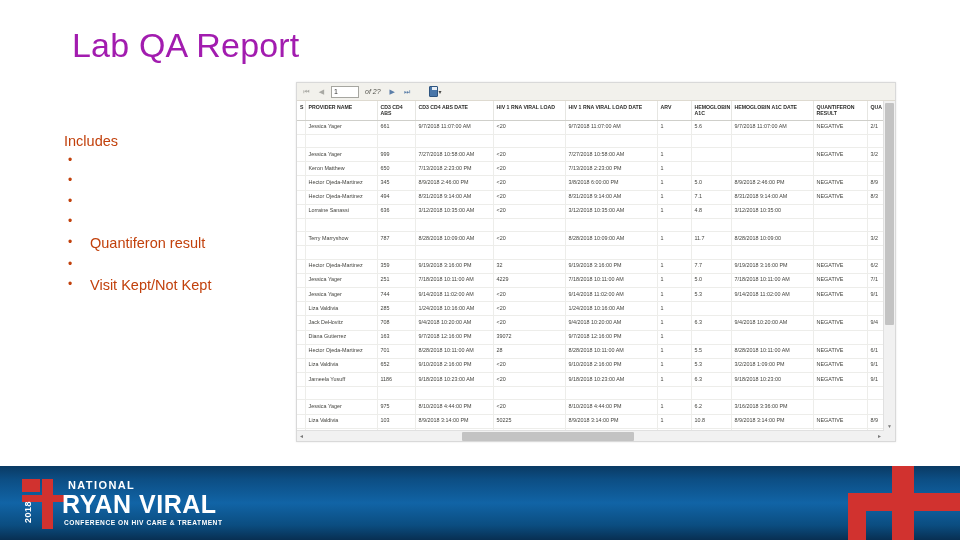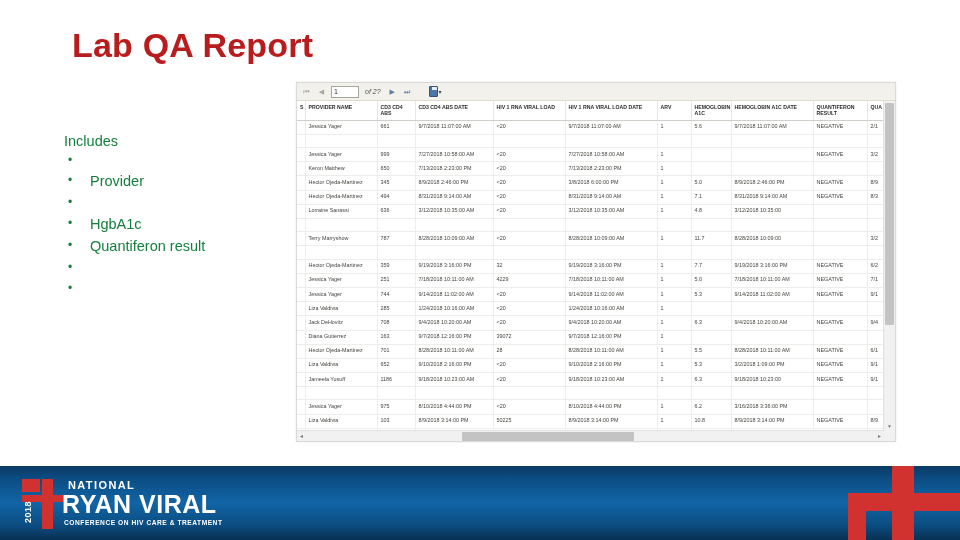--- a/index.html
+++ b/index.html
@@ -4,27 +4,27 @@
 <style>
   html,body{margin:0;padding:0;}
   body{
     width:960px;height:540px;overflow:hidden;background:#ffffff;
     font-family:"Liberation Sans", sans-serif;
     position:relative;
   }
   
   #slide-title{
     position:absolute;left:72px;top:26px;
-    font-size:34px;font-weight:bold;color:#b91c1c;
+    font-size:34px;font-weight:normal;color:#a21caf;
     letter-spacing:.2px;white-space:nowrap;
   }
   
   #bullet-block{
     position:absolute;left:62px;top:134px;width:250px;
-    color:#15803d;font-size:14.5px;line-height:1.0;
+    color:#c2410c;font-size:14.5px;line-height:1.0;
   }
   #bullet-block .includes-line{font-size:14.5px;margin:0 0 4px 2px;}
   #bullet-block ul{list-style:none;margin:0;padding:0;}
   #bullet-block li{
     display:flex;align-items:flex-start;margin:0 0 5.5px 0;font-size:14.5px;
   }
   #bullet-block li .bu{width:22px;flex:0 0 22px;text-align:left;padding-left:6px;font-size:12px;line-height:1.25;}
   #bullet-block li .bt{flex:1 1 auto;line-height:1.15;}
 
   
@@ -134,38 +134,37 @@
 <div id="slide-title">Lab QA Report</div>
 
 <div id="bullet-block">
   <div class="includes-line">Includes</div>
   <ul id="bullet-list">
       <li>
         <span class="bu">•</span>
       </li>
       <li>
         <span class="bu">•</span>
-        <span class="bt">Provider</span>
-      </li>
-      <li>
-        <span class="bu">•</span>
-      </li>
-      <li>
-        <span class="bu">•</span>
-        <span class="bt">HgbA1c</span>
+      </li>
+      <li>
+        <span class="bu">•</span>
+      </li>
+      <li>
+        <span class="bu">•</span>
       </li>
       <li>
         <span class="bu">•</span>
         <span class="bt">Quantiferon result</span>
       </li>
       <li>
         <span class="bu">•</span>
       </li>
       <li>
         <span class="bu">•</span>
+        <span class="bt">Visit Kept/Not Kept</span>
       </li>
     </ul>
 </div>
 
 <div id="report-shot">
 
   <div id="report-toolbar">
     <div class="tb-btn disabled">⏮</div>
     <div class="tb-btn disabled">◀</div>
     <input id="page-input" readonly="" value="1" style="">

